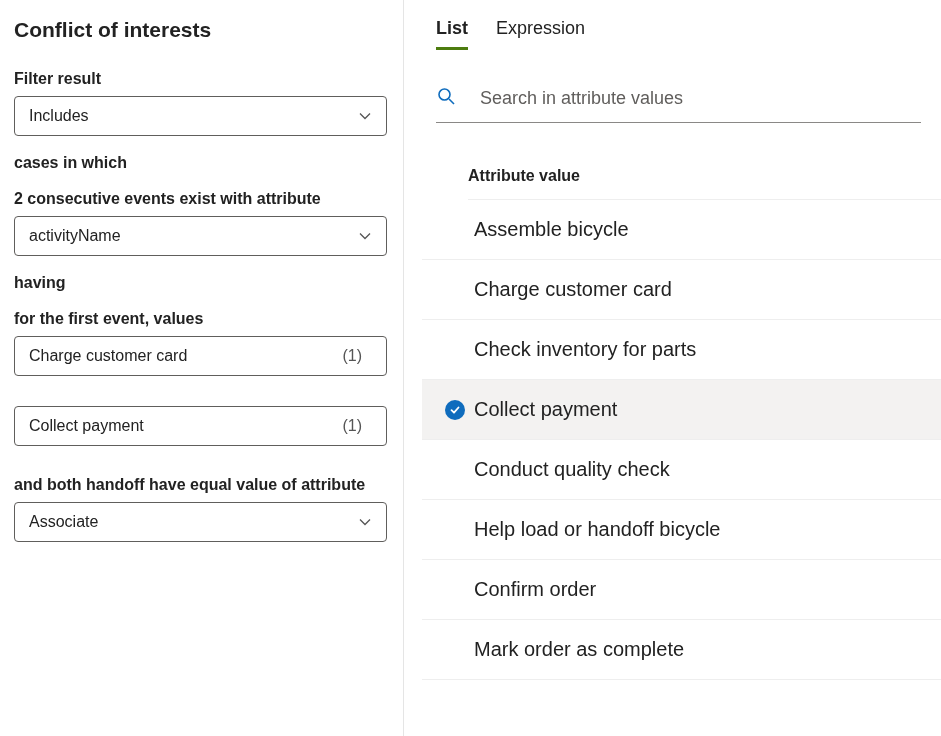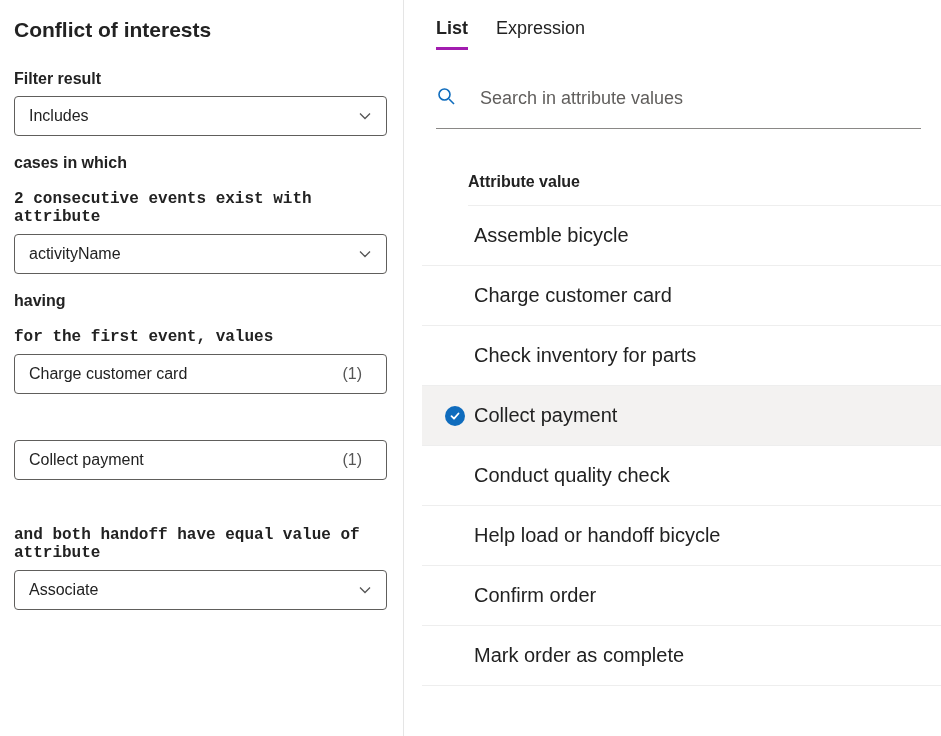--- a/index.html
+++ b/index.html
@@ -35,34 +35,33 @@
     font-size: 16px;
     font-weight: 700;
     margin-top: 18px;
     margin-bottom: 18px;
   }
   .connector-bold {
     font-size: 16px;
     font-weight: 600;
     margin-top: 18px;
     margin-bottom: 8px;
-    font-family: Liberation Mono, monospace;
   }
   .dropdown {
     width: 100%;
     border: 1px solid #605e5c;
     border-radius: 4px;
     padding: 10px 14px;
     font-size: 16px;
     display: flex;
     justify-content: space-between;
     align-items: center;
     cursor: pointer;
     background: #fff;
-    margin-bottom: 16px;
+    margin-bottom: 0;
   }
   .dropdown .value { color: #222; }
   .dropdown .chevron { color: #555; display:flex; align-items:center; }
   .count { color: #555; margin-right: 10px; }
   .spacer-lg { height: 30px; }
 
   
   .tabs {
     display: flex;
     gap: 28px;
@@ -70,28 +69,28 @@
     font-size: 18px;
   }
   .tab {
     padding-bottom: 8px;
     cursor: pointer;
     font-weight: 400;
     color: #222;
   }
   .tab.active {
     font-weight: 600;
-    border-bottom: 3px solid #a21caf;
+    border-bottom: 3px solid #4d7c0f;
   }
   .search-row {
     display: flex;
     align-items: center;
     margin: 36px 20px 0 32px;
     border-bottom: 1px solid #8a8886;
-    padding-bottom: 18px;
+    padding-bottom: 12px;
   }
   .search-row svg { margin-right: 24px; }
   .search-input {
     border: none;
     outline: none;
     font-size: 18px;
     flex: 1;
     color: #222;
   }
   .search-input::placeholder { color: #605e5c; }

